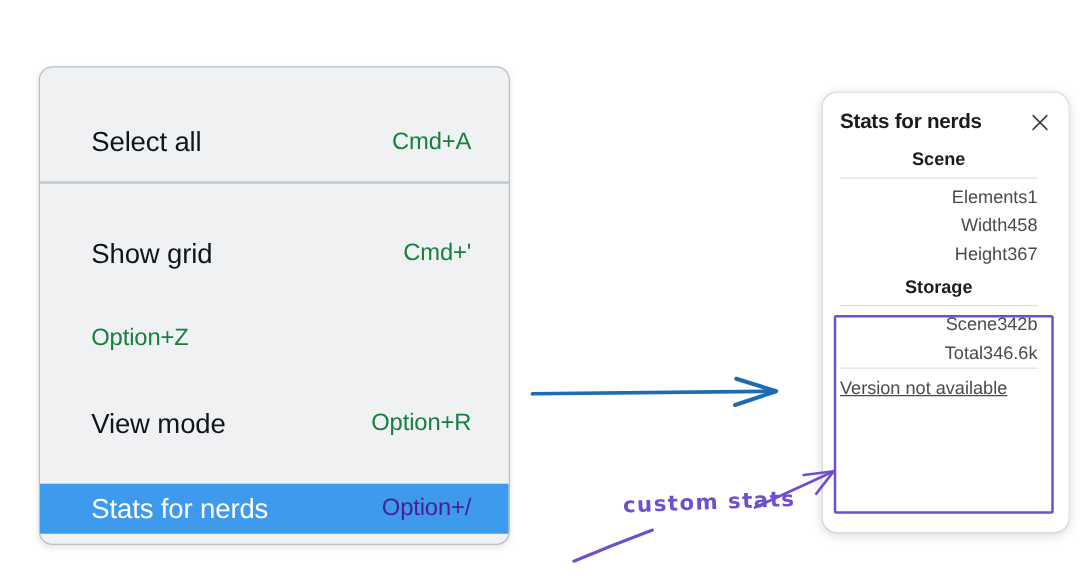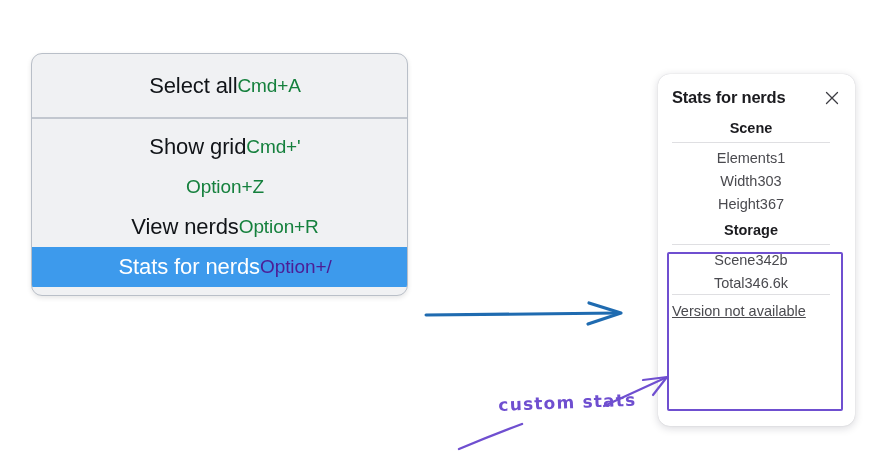--- a/index.html
+++ b/index.html
@@ -36,24 +36,25 @@
     padding: 12px 0 11px 0;
   }
   .menu-sep {
     height: 2px;
     background: #c2c7cf;
     width: 100%;
   }
   .menu-item {
     display: flex;
     align-items: center;
-    justify-content: center;
+    justify-content: space-between;
     height: 40px;
     padding: 0 30px 0 41px;
     box-sizing: border-box;
+    margin-top: 28px;
   }
   .menu-item .label {
     font-size: 22px;
     color: #111418;
     letter-spacing: -0.1px;
   }
   .menu-item .shortcut {
     font-size: 19px;
     color: #15803d;
     letter-spacing: -0.1px;
@@ -106,21 +107,21 @@
     color: #1b1b1f;
     padding: 7px 0 6px 0;
   }
   .section-rule {
     height: 1px;
     background: #dfdfe2;
     margin: 0 0 3px 0;
   }
   .stat-row {
     display: flex;
-    justify-content: center;
+    justify-content: flex-end;
     align-items: baseline;
     font-size: 14.5px;
     color: #4a4a4f;
     padding: 3.5px 0;
   }
   .stat-row .k { color: #4a4a4f; }
   .stat-row .v { color: #4a4a4f; }
   .version-line {
     font-size: 14.5px;
     color: #4a4a4f;
@@ -180,21 +181,21 @@
 
   <div class="menu-group">
     <div class="menu-item">
       <span class="label">Show grid</span>
       <span class="shortcut">Cmd+'</span>
     </div>
     <div class="menu-item">
       <span class="shortcut">Option+Z</span>
     </div>
     <div class="menu-item">
-      <span class="label">View nerds</span>
+      <span class="label">View mode</span>
       <span class="shortcut">Option+R</span>
     </div>
     <div class="menu-item selected">
       <span class="label">Stats for nerds</span>
       <span class="shortcut">Option+/</span>
     </div>
   </div>
 
 </div>
 
@@ -212,21 +213,21 @@
   <div class="stats-body">
 
     <div class="section-head">Scene</div>
     <div class="section-rule"></div>
     <div class="stat-row">
       <span class="k">Elements</span>
       <span class="v">1</span>
     </div>
     <div class="stat-row">
       <span class="k">Width</span>
-      <span class="v">303</span>
+      <span class="v">458</span>
     </div>
     <div class="stat-row">
       <span class="k">Height</span>
       <span class="v">367</span>
     </div>
 
     <div class="section-head">Storage</div>
     <div class="section-rule"></div>
     <div class="stat-row">
       <span class="k">Scene</span>

